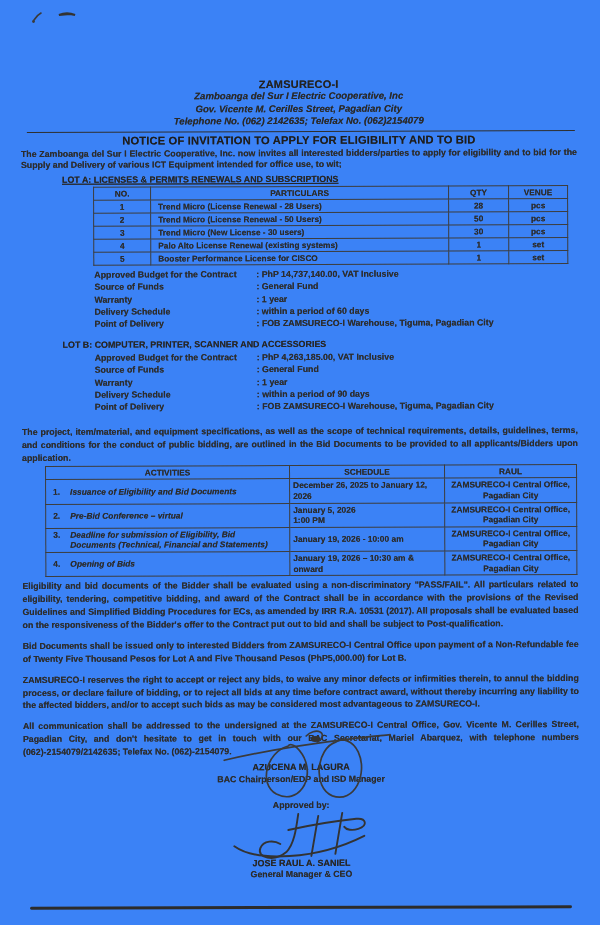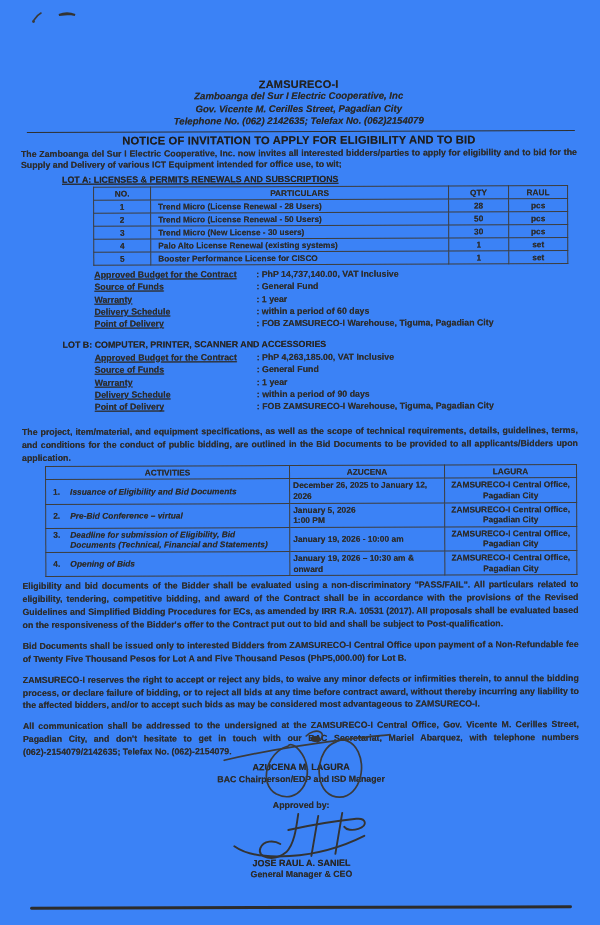--- a/index.html
+++ b/index.html
@@ -24,21 +24,21 @@
     font-size:8.8px;line-height:12.9px;text-align:justify;font-weight:700;color:#2d2d2d;
     margin:0 0 8px 0;
   }
   .para.tight{margin-bottom:2px;line-height:11.6px;}
   .u{}
   
   .lot-heading{font-weight:700;font-size:8.9px;margin:3px 0 2px 41px;color:#262626;}
   .lot-heading.ul{text-decoration:underline;}
   .kv{margin-left:73px;}
   .kv-row{display:flex;font-size:8.8px;line-height:12.4px;font-weight:700;color:#2d2d2d;}
-  .kv-row .k{width:162px;flex:none;text-decoration:underline;}
+  .kv-row .k{width:162px;flex:none;}
   .kv-row .v{flex:1;}
   
   table{border-collapse:collapse;table-layout:fixed;}
   .t1{margin:2px 0 3px 72px;width:446px;}
   .t2{margin:2px 0 3px 23px;width:510px;}
   td,th{border:1px solid #3d3d3d;font-size:8.3px;font-weight:700;color:#2c2c2c;padding:1px 3px;vertical-align:middle;}
   .t1 th{height:10px;text-align:center;}
   .t1 td{height:10px;}
   .t1 .c{text-align:center;}
   .t1 .l{text-align:left;padding-left:7px;}
@@ -88,21 +88,21 @@
     <p class="para tight">The Zamboanga del Sur I Electric Cooperative, Inc. now invites all interested bidders/parties to apply for eligibility and to bid for the Supply and Delivery of various ICT Equipment intended for office use, to wit;</p>
 
     <div class="lot-heading ul">LOT A: LICENSES &amp; PERMITS RENEWALS AND SUBSCRIPTIONS</div>
 
     <table class="t1">
       <tbody>
           <tr>
         <th style="width:50px">NO.</th>
         <th style="width:291px">PARTICULARS</th>
         <th style="width:53px">QTY</th>
-        <th style="width:52px">RAUL</th>
+        <th style="width:52px">VENUE</th>
       </tr>
       <tr>
         <td class="c">1</td>
         <td class="l">Trend Micro (License Renewal - 28 Users)</td>
         <td class="c">28</td>
         <td class="c">pcs</td>
       </tr>
       <tr>
         <td class="c">2</td>
         <td class="l">Trend Micro (License Renewal - 50 Users)</td>
@@ -176,22 +176,22 @@
         <span class="v">: FOB ZAMSURECO-I Warehouse, Tiguma, Pagadian City</span>
       </div>
     </div>
 
     <p class="para" style="margin-top:12px;margin-bottom:1px">The project, item/material, and equipment specifications, as well as the scope of technical requirements, details, guidelines, terms, and conditions for the conduct of public bidding, are outlined in the Bid Documents to be provided to all applicants/Bidders upon application.</p>
 
     <table class="t2">
       <tbody>
           <tr>
         <th style="width:237px">ACTIVITIES</th>
-        <th style="width:148px">AZUCENA</th>
-        <th style="width:125px">LAGURA</th>
+        <th style="width:148px">SCHEDULE</th>
+        <th style="width:125px">RAUL</th>
       </tr>
       <tr>
         <td>
               <div class="act">
                 <span class="n">1.</span>
                 <span class="a">Issuance of Eligibility and Bid Documents</span>
               </div>
             </td>
         <td class="mid">December 26, 2025 to January 12, 2026</td>
         <td class="ven">ZAMSURECO-I Central Office, Pagadian City</td>

